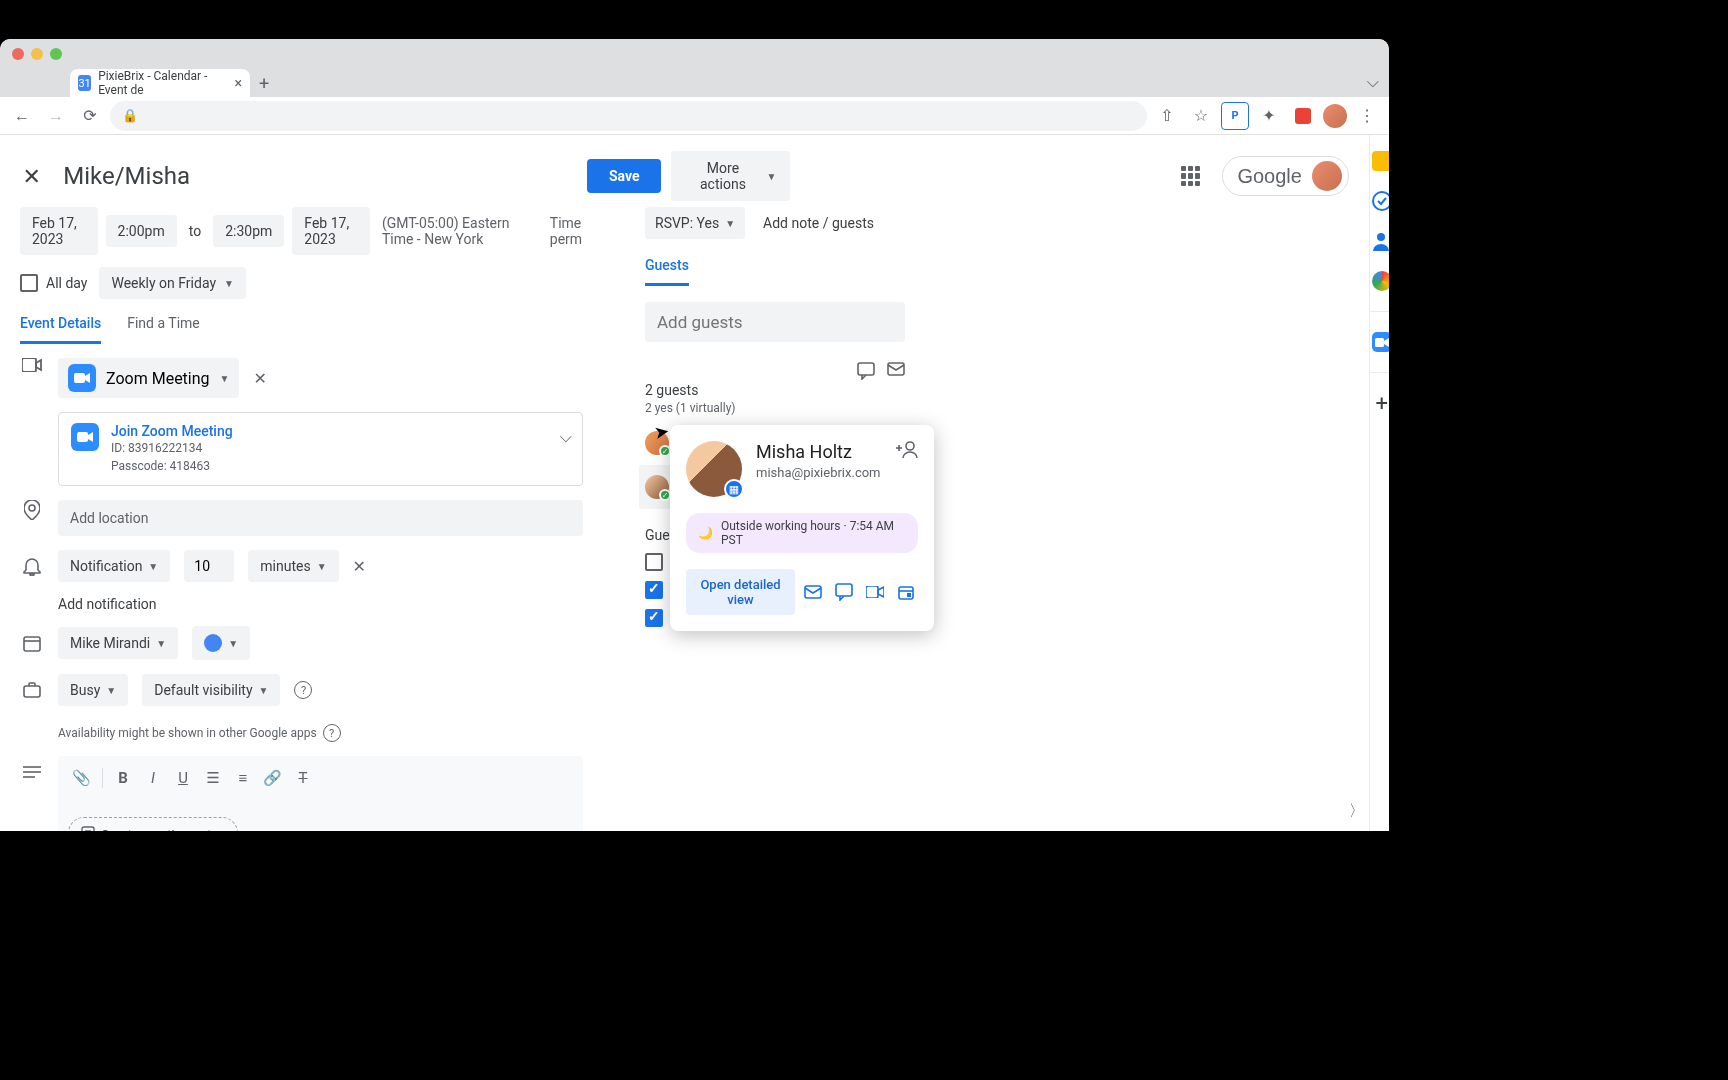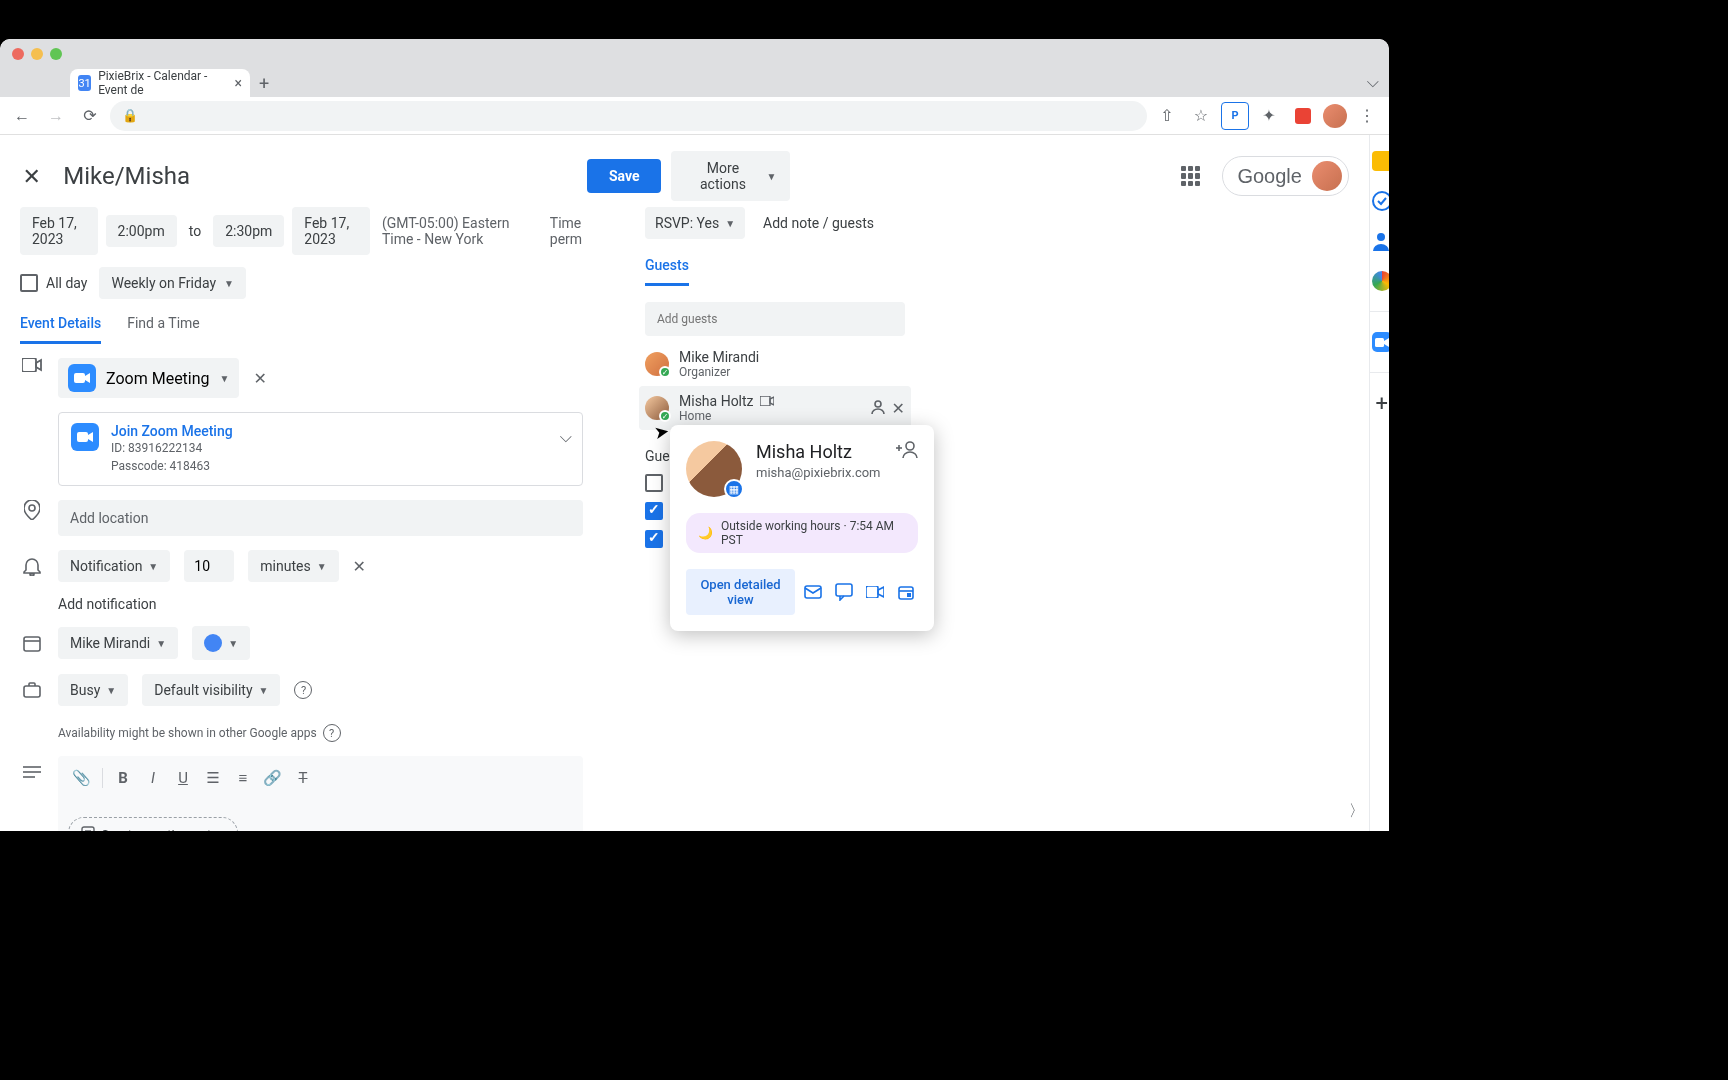--- a/index.html
+++ b/index.html
@@ -58,21 +58,21 @@
 .num-input{background:#f1f3f4;border:none;padding:8px 10px;width:50px;text-align:left;border-radius:4px;font-size:14px}
 .addlink{font-size:14px;color:#3c4043;cursor:pointer}
 .color-dot{width:18px;height:18px;border-radius:50%;background:#4285f4}
 .desc-box{background:#f8f9fa;border-radius:4px;width:525px;min-height:190px;padding:0}
 .desc-toolbar{display:flex;align-items:center;gap:2px;padding:8px 10px}
 .dt-btn{width:28px;height:28px;display:flex;align-items:center;justify-content:center;color:#5f6368;border-radius:4px;cursor:pointer;font-size:15px}
 .meeting-notes-btn{border:1px dashed #9aa0a6;border-radius:16px;padding:8px 12px;font-size:13px;color:#3c4043;display:inline-flex;align-items:center;gap:6px;margin:17px 10px;cursor:pointer}
 .guests-header{font-size:14px;color:#1a73e8;font-weight:500;border-bottom:3px solid #1a73e8;display:inline-block;padding-bottom:10px;margin-bottom:16px}
 .rsvp-row{display:flex;align-items:center;gap:14px;margin-bottom:16px}
 .rsvp-chip{background:#f1f3f4;padding:8px 10px;border-radius:4px;font-size:14px;color:#3c4043;display:flex;align-items:center;gap:6px}
-.add-guests-input{background:#f1f3f4;border:none;padding:10px 12px;border-radius:4px;font-size:12px;width:260px}
+.add-guests-input{background:#f1f3f4;border:none;padding:10px 12px;border-radius:4px;font-size:17px;width:260px}
 .guest-count{font-size:14px;color:#3c4043;margin-top:20px}
 .guest-sub{font-size:12px;color:#5f6368;margin-top:3px}
 .guest-row{display:flex;align-items:center;gap:10px;padding:7px 0;position:relative}
 .guest-row.hl{background:#f1f3f4;border-radius:4px;padding:7px 6px;margin:0 -6px}
 .guest-avatar{width:24px;height:24px;border-radius:50%;background:linear-gradient(135deg,#f0a060,#d07040);position:relative;flex-shrink:0}
 .guest-avatar .check{position:absolute;right:-2px;bottom:-2px;width:12px;height:12px;background:#34a853;border-radius:50%;border:2px solid #fff;font-size:8px;color:#fff;display:flex;align-items:center;justify-content:center}
 .guest-name{font-size:14px;color:#3c4043}
 .guest-role{font-size:12px;color:#5f6368}
 .guest-actions{margin-left:auto;display:flex;gap:6px;color:#5f6368}
 .section-title{font-size:14px;color:#3c4043;margin:18px 0 10px 0}
@@ -346,20 +346,40 @@
           <div class="rsvp-row">
             <div class="rsvp-chip">
                 <span>RSVP: Yes</span>
                 <span class="caret">▼</span>
               </div>
             <span class="plain" style="color:#3c4043">Add note / guests</span>
           </div>
           <div style="margin-top:10px"><span class="guests-header">Guests</span></div>
           <input class="add-guests-input" placeholder="Add guests" style="">
 
+          <div style="display:flex;align-items:flex-start;margin-top:20px">
+            <div>
+              <div class="guest-count">2 guests</div>
+              <div class="guest-sub">2 yes (1 virtually)</div>
+            </div>
+            <div style="margin-left:auto;display:flex;gap:12px;color:#5f6368">
+              <span>
+                  <svg width="18" height="18" viewBox="0 0 18 18">
+                    <rect x="1" y="1" width="16" height="12" rx="2" fill="none" stroke="#5f6368" stroke-width="1.6"></rect>
+                    <path d="M5 13 L5 17 L9 13" fill="none" stroke="#5f6368" stroke-width="1.6"></path>
+                  </svg>
+                </span>
+              <span>
+                  <svg width="18" height="14" viewBox="0 0 18 14">
+                    <rect x="1" y="1" width="16" height="12" rx="2" fill="none" stroke="#5f6368" stroke-width="1.6"></rect>
+                    <path d="M1 3 L9 8 L17 3" fill="none" stroke="#5f6368" stroke-width="1.6"></path>
+                  </svg>
+                </span>
+            </div>
+          </div>
 
           <div class="guest-row" style="margin-top:6px">
             <div class="guest-avatar">
                 <div class="check">✓</div>
               </div>
             <div>
               <div class="guest-name">Mike Mirandi</div>
               <div class="guest-role">Organizer</div>
             </div>
           </div>

